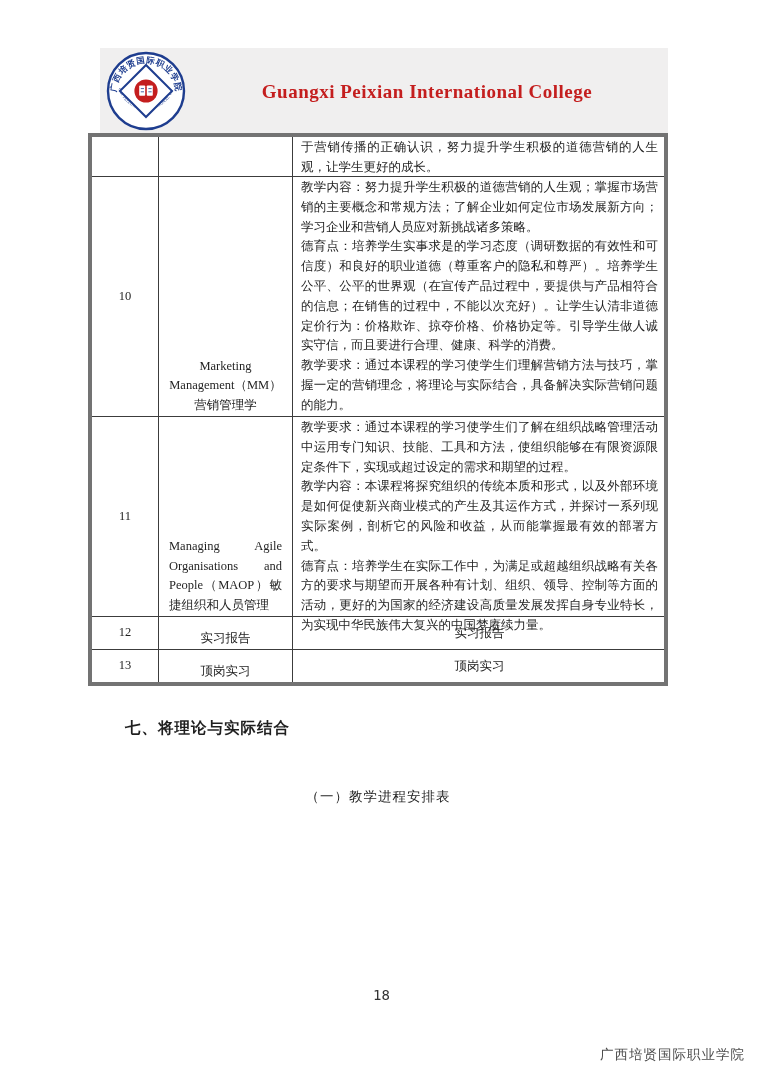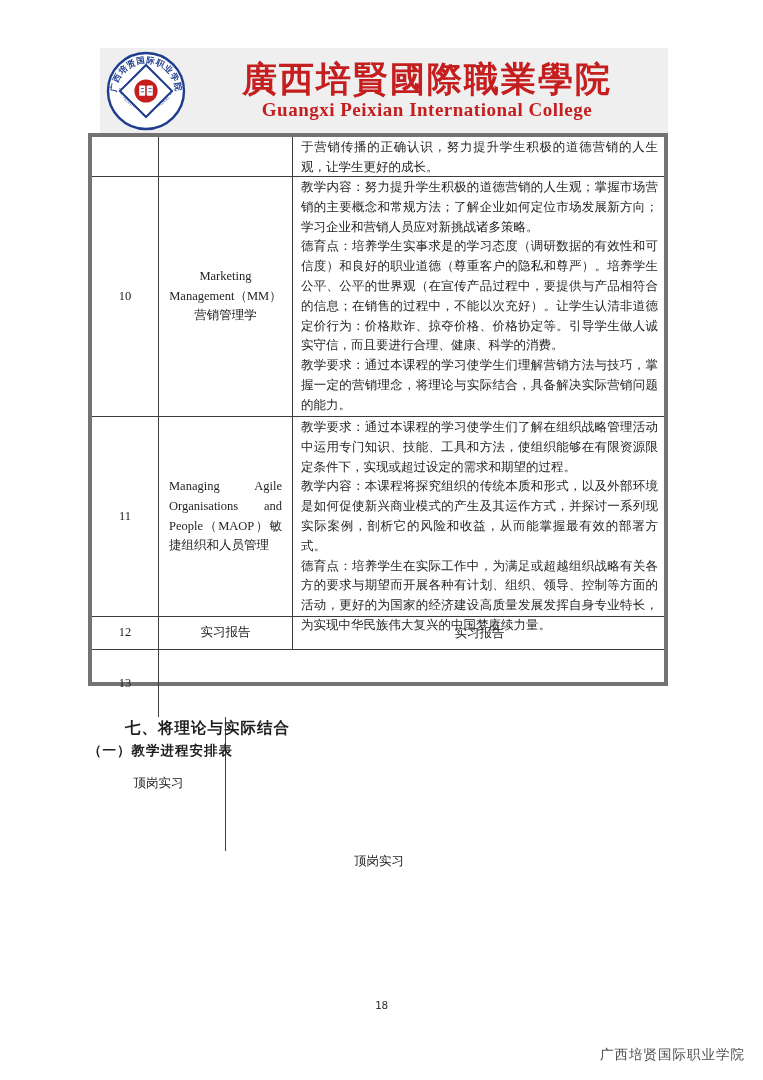--- a/index.html
+++ b/index.html
@@ -33,53 +33,52 @@
     letter-spacing:0.5px;white-space:nowrap;margin-top:2px;
     font-family:"Liberation Serif","DejaVu Serif",serif;
   }
   
   .ctable{
     position:absolute;left:88px;top:133px;width:580px;
     border:4px solid #737373;box-sizing:border-box;
     font-size:12.5px;line-height:19.8px;
   }
   .trow{display:flex;box-sizing:border-box;border-bottom:1px solid #3c3c3c;}
-  .trow:last-child{border-bottom:none;flex-direction:column;}
+  .trow:last-child{border-bottom:none;}
   .cell{box-sizing:border-box;border-right:1px solid #3c3c3c;}
   .cell:last-child{border-right:none;}
   .c-no{
     width:67px;flex:0 0 67px;
     display:flex;align-items:center;justify-content:center;
   }
   .c-course{
     width:134px;flex:0 0 134px;
-    display:flex;align-items:center;
+    display:flex;align-items:flex-end;
     padding:0 10px;
   }
   .c-course .course-inner{width:100%;text-align:justify;}
   .c-course.center-course .course-inner{text-align:center;}
   .c-content{flex:1;padding:1px 6px 0 8px;}
   .c-content p{margin:0;text-align:justify;}
   .c-content.center-content{display:flex;align-items:center;justify-content:center;}
   .c-content.center-content p{text-align:center;}
   
   .sec-heading{
     position:absolute;left:125px;top:718px;
     font-size:15.5px;font-weight:bold;letter-spacing:1px;
   }
   .sec-sub{
-    position:absolute;left:88px;top:742px;width:580px;
-    font-size:13.5px;letter-spacing:1px;font-weight:bold;
+    position:absolute;left:88px;top:788px;width:580px;
+    text-align:center;font-size:13.5px;letter-spacing:1px;
   }
   
   .page-number{
     position:absolute;left:0;top:987px;width:100%;
-    text-align:center;font-size:11px;color:#333;
+    text-align:center;font-size:14px;color:#333;
     font-family:"DejaVu Sans Mono","Liberation Mono",monospace;
-    margin-top:12px;
   }
   .footer-mark{
     position:absolute;right:18px;top:1046px;
     font-size:13.5px;color:#4d4d4d;letter-spacing:1px;
     font-family:"Liberation Sans","DejaVu Sans",sans-serif;
   }
 </style>
 </head>
 <body>
 
@@ -103,21 +102,20 @@
       <g>
         <rect x="41.5" y="43" width="7.5" height="13" rx="1" fill="#ffffff"></rect>
         <rect x="51" y="43" width="7.5" height="13" rx="1" fill="#ffffff"></rect>
         <line x1="43.5" y1="47" x2="47.5" y2="47" stroke="#1e3d8f" stroke-width="1"></line>
         <line x1="43.5" y1="51" x2="47.5" y2="51" stroke="#1e3d8f" stroke-width="1"></line>
         <line x1="53" y1="47" x2="57" y2="47" stroke="#1e3d8f" stroke-width="1"></line>
         <line x1="53" y1="51" x2="57" y2="51" stroke="#1e3d8f" stroke-width="1"></line>
       </g>
     </svg>
     <div class="header-titles">
-      <div class="title-zh">廣西培賢國際職業學院</div>
       <div class="title-en">Guangxi Peixian International College</div>
     </div>
   </div>
 
   <div class="ctable">
 
     <div class="trow" style="height:40px">
       <div class="cell c-no"></div>
       <div class="cell c-course">
         <div class="course-inner"></div>

